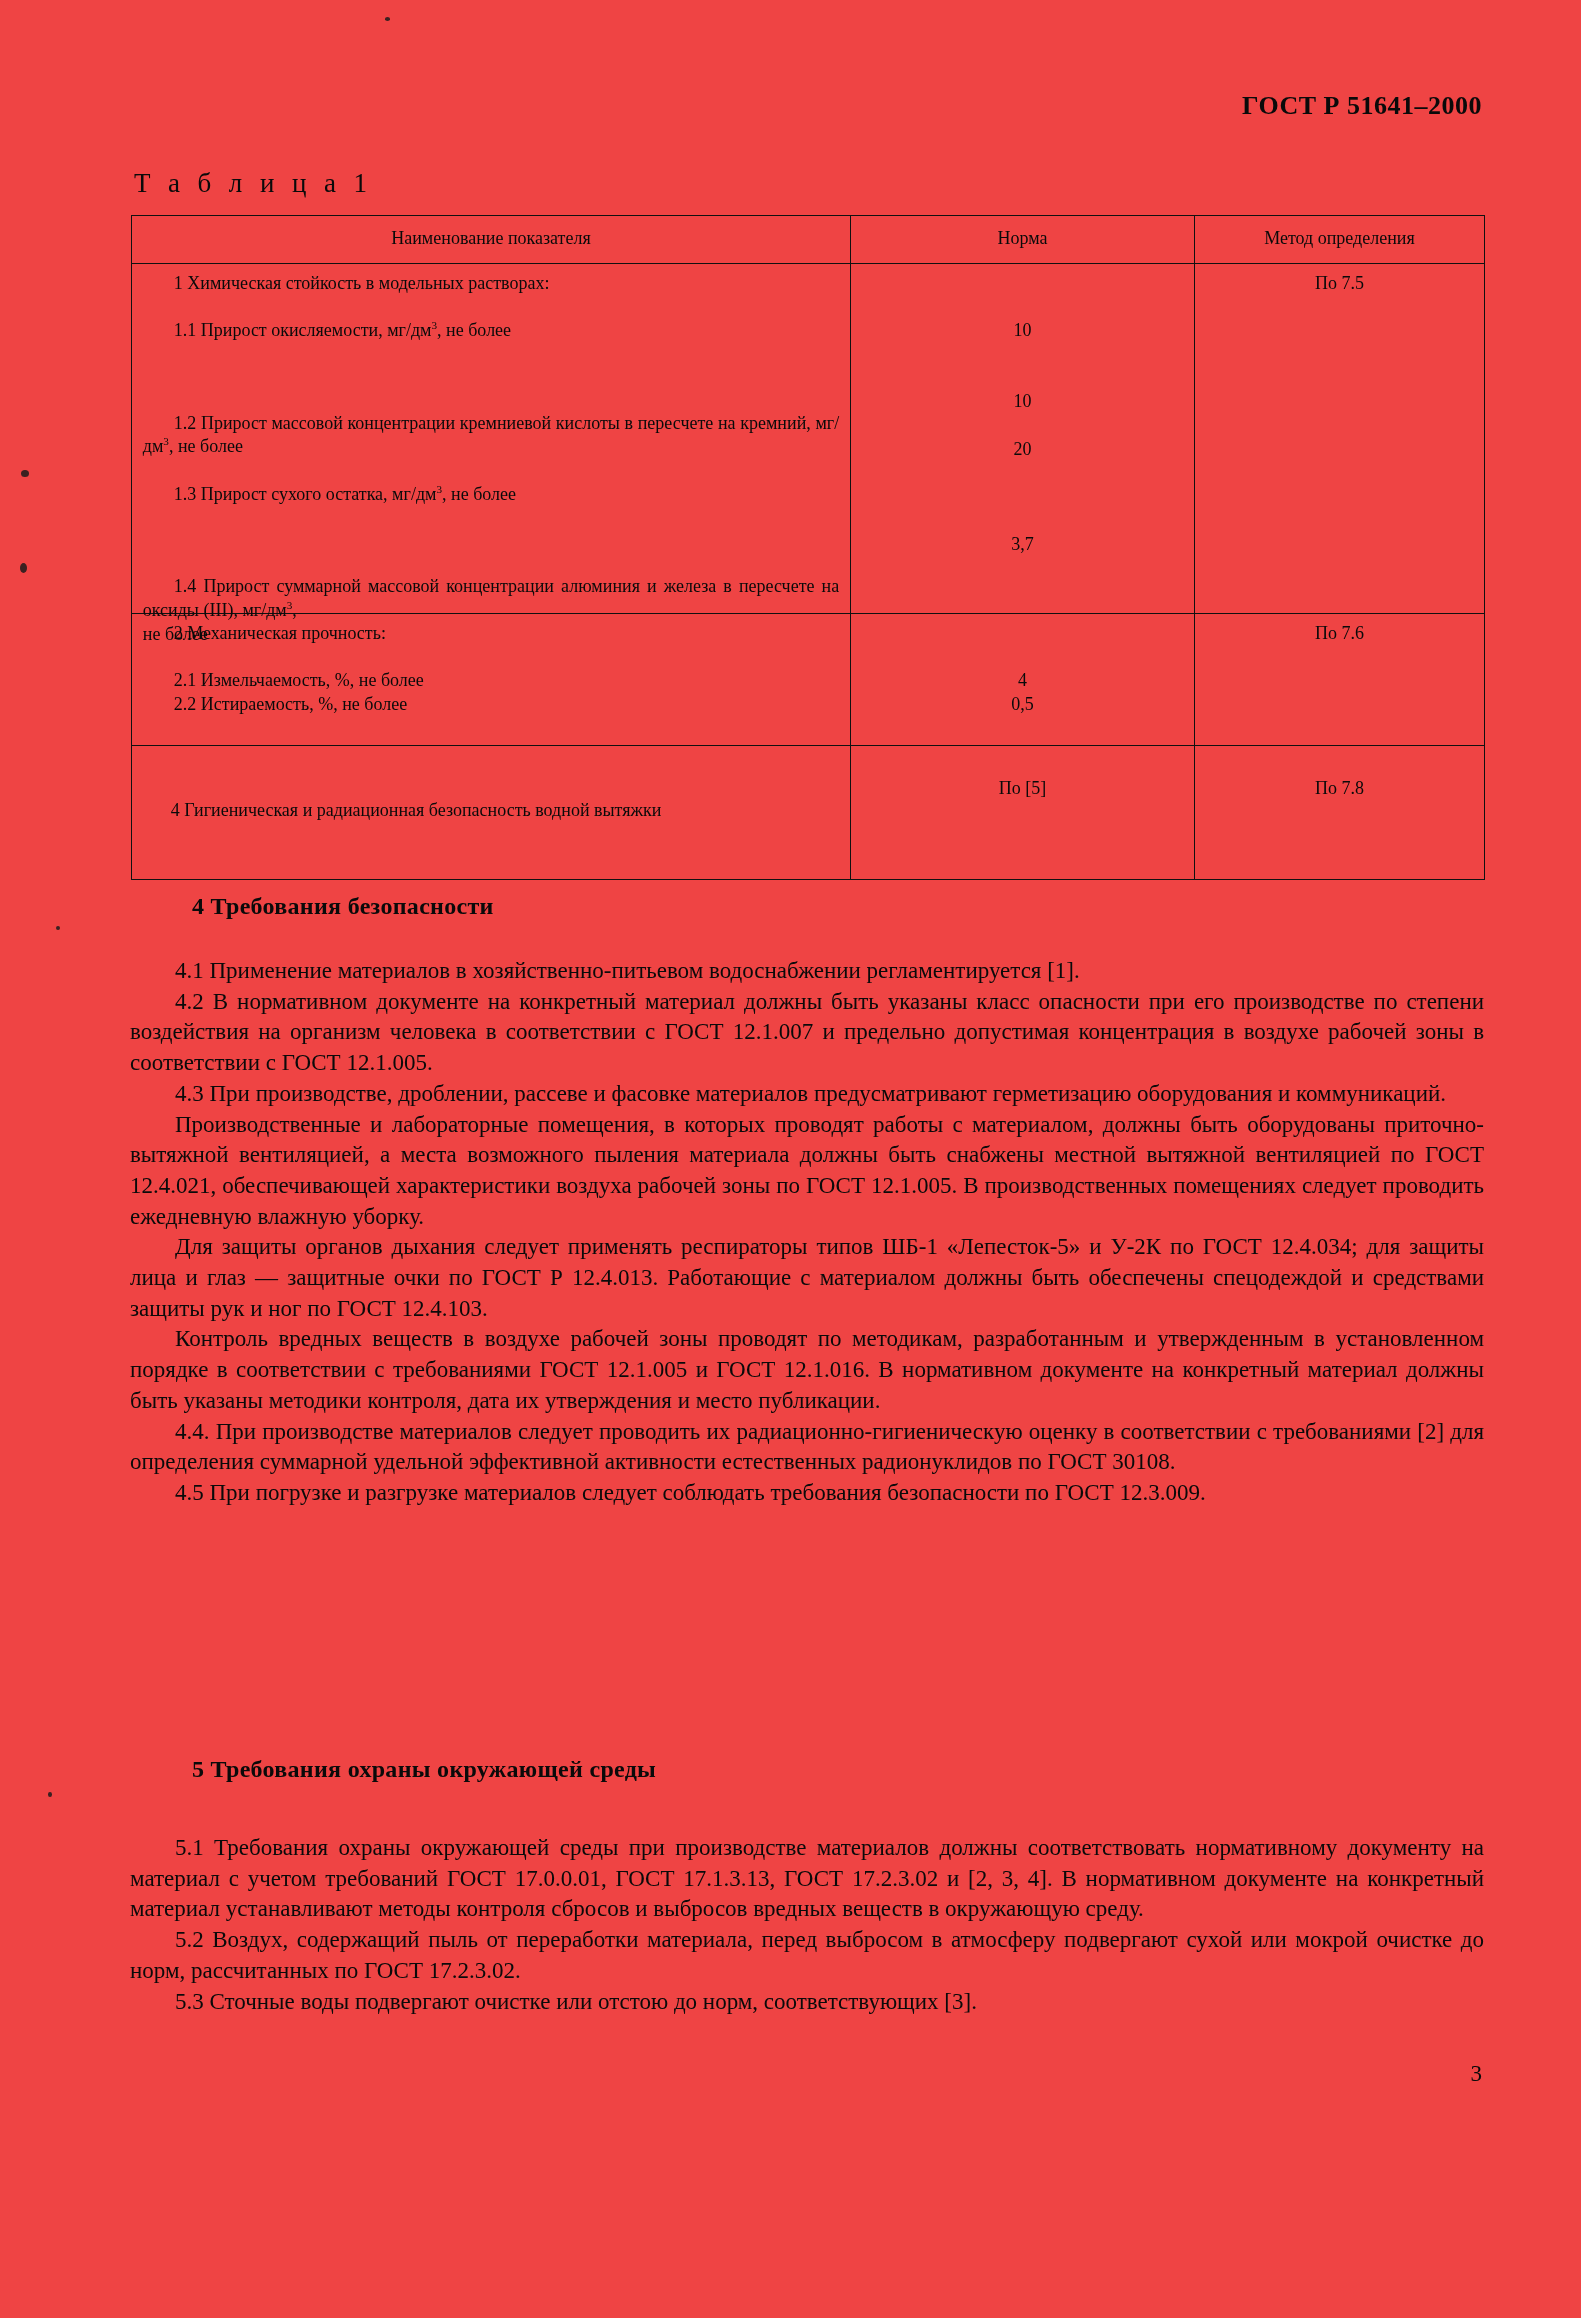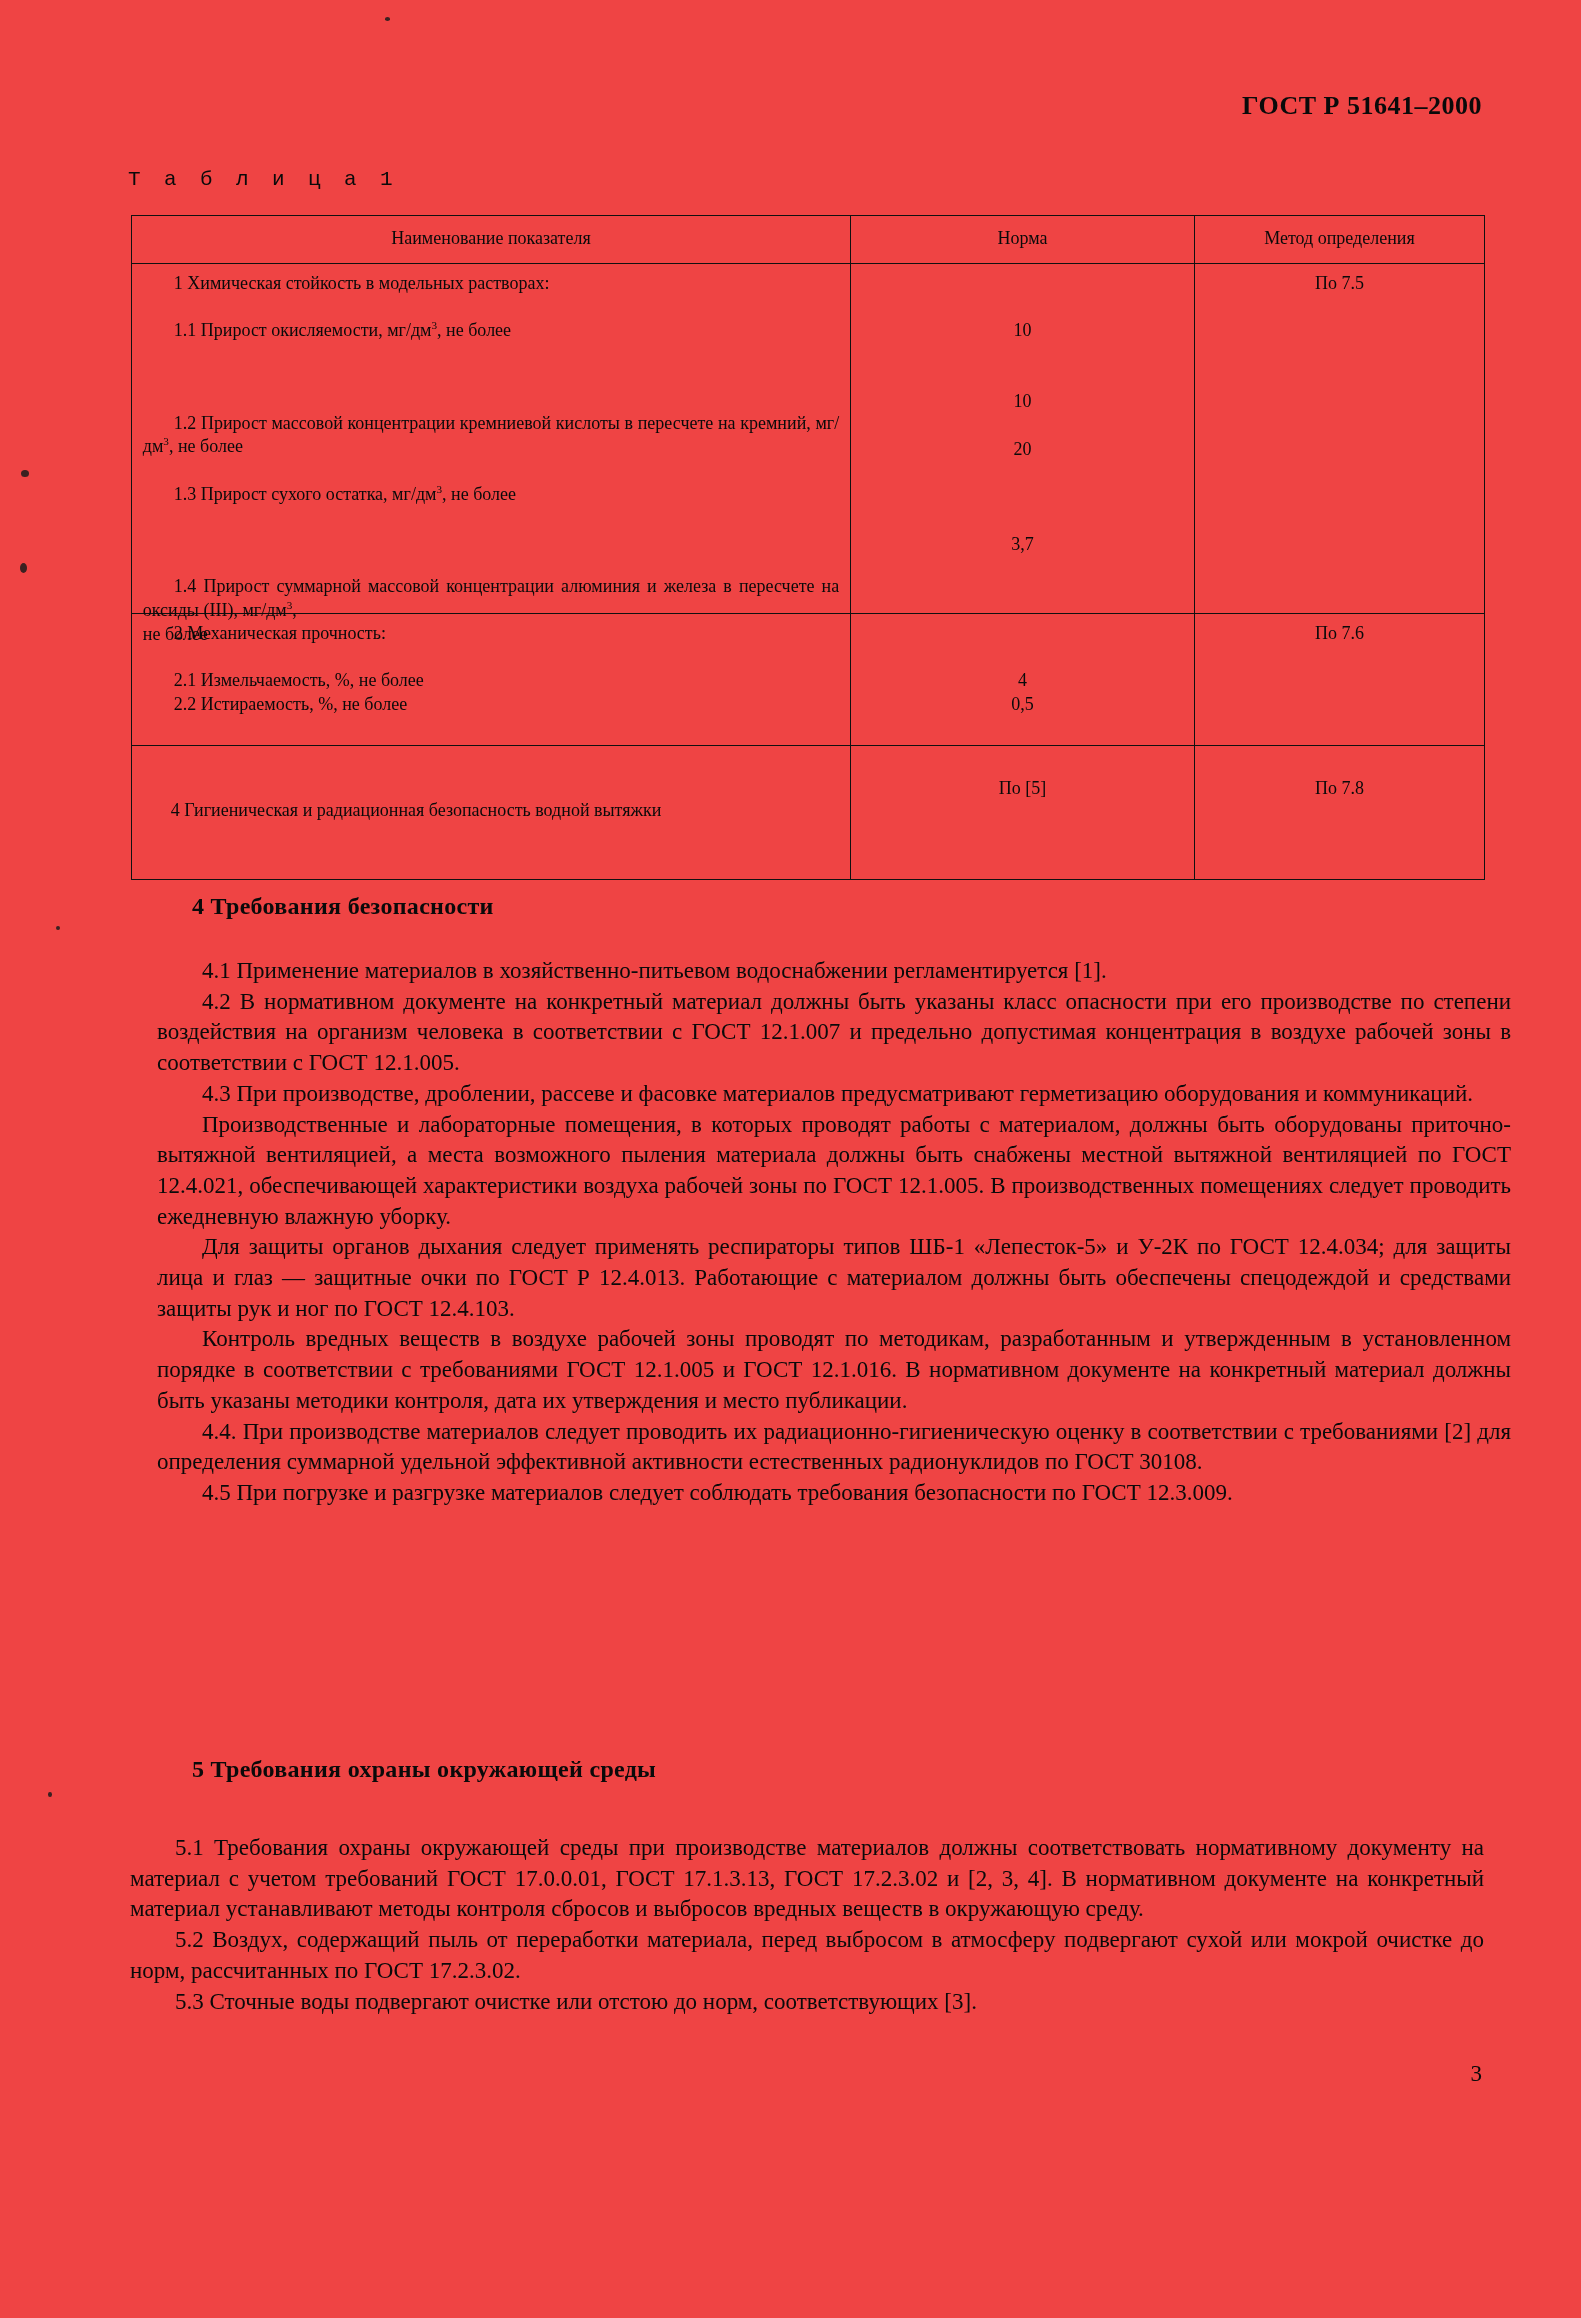--- a/index.html
+++ b/index.html
@@ -25,24 +25,23 @@
     font-size: 26px;
     font-weight: bold;
     letter-spacing: 0.5px;
     white-space: nowrap;
   }
 
   
   .table-caption {
     position: absolute;
     top: 168px;
-    left: 128px;
-    font-size: 21px;
+    left: 134px;
+    font-size: 27px;
     letter-spacing: 5.4px;
-    font-family: Liberation Mono, monospace;
   }
 
   
   .tbl-wrap {
     position: absolute;
     top: 215px;
     left: 131px;
     width: 1353px;
   }
   table.norm {
@@ -254,21 +253,21 @@
               <div>По 7.8</div>
             </div>
           </td>
         </tr>
       </tbody>
     </table>
   </div>
 
   <div class="section-h" style="top:893px;left:192px;text-align:center;">4  Требования безопасности</div>
 
-  <div class="prose" style="top:956px;margin-left:27px;">
+  <div class="prose" style="top:956px;">
     <p>4.1  Применение материалов в хозяйственно-питьевом водоснабжении регламентируется [1].</p>
     <p>4.2  В нормативном документе на конкретный материал должны быть указаны класс опасности при его производстве по степени воздействия на организм человека в соответствии с ГОСТ 12.1.007 и предельно допустимая концентрация в воздухе рабочей зоны в соответствии с ГОСТ 12.1.005.</p>
     <p>4.3  При производстве, дроблении, рассеве и фасовке материалов предусматривают герметизацию оборудования и коммуникаций.</p>
     <p>Производственные и лабораторные помещения, в которых проводят работы с материалом, должны быть оборудованы приточно-вытяжной вентиляцией, а места возможного пыления материала должны быть снабжены местной вытяжной вентиляцией по ГОСТ 12.4.021, обеспечивающей характеристики воздуха рабочей зоны по ГОСТ 12.1.005. В производственных помещениях следует проводить ежедневную влажную уборку.</p>
     <p>Для защиты органов дыхания следует применять респираторы типов ШБ-1 «Лепесток-5» и У-2К по ГОСТ 12.4.034; для защиты лица и глаз — защитные очки по ГОСТ Р 12.4.013. Работающие с материалом должны быть обеспечены спецодеждой и средствами защиты рук и ног по ГОСТ 12.4.103.</p>
     <p>Контроль вредных веществ в воздухе рабочей зоны проводят по методикам, разработанным и утвержденным в установленном порядке в соответствии с требованиями ГОСТ 12.1.005 и ГОСТ 12.1.016. В нормативном документе на конкретный материал должны быть указаны методики контроля, дата их утверждения и место публикации.</p>
     <p>4.4.  При производстве материалов следует проводить их радиационно-гигиеническую оценку в соответствии с требованиями [2] для определения суммарной удельной эффективной активности естественных радионуклидов по ГОСТ 30108.</p>
     <p>4.5  При погрузке и разгрузке материалов следует соблюдать требования безопасности по ГОСТ 12.3.009.</p>
   </div>
 

